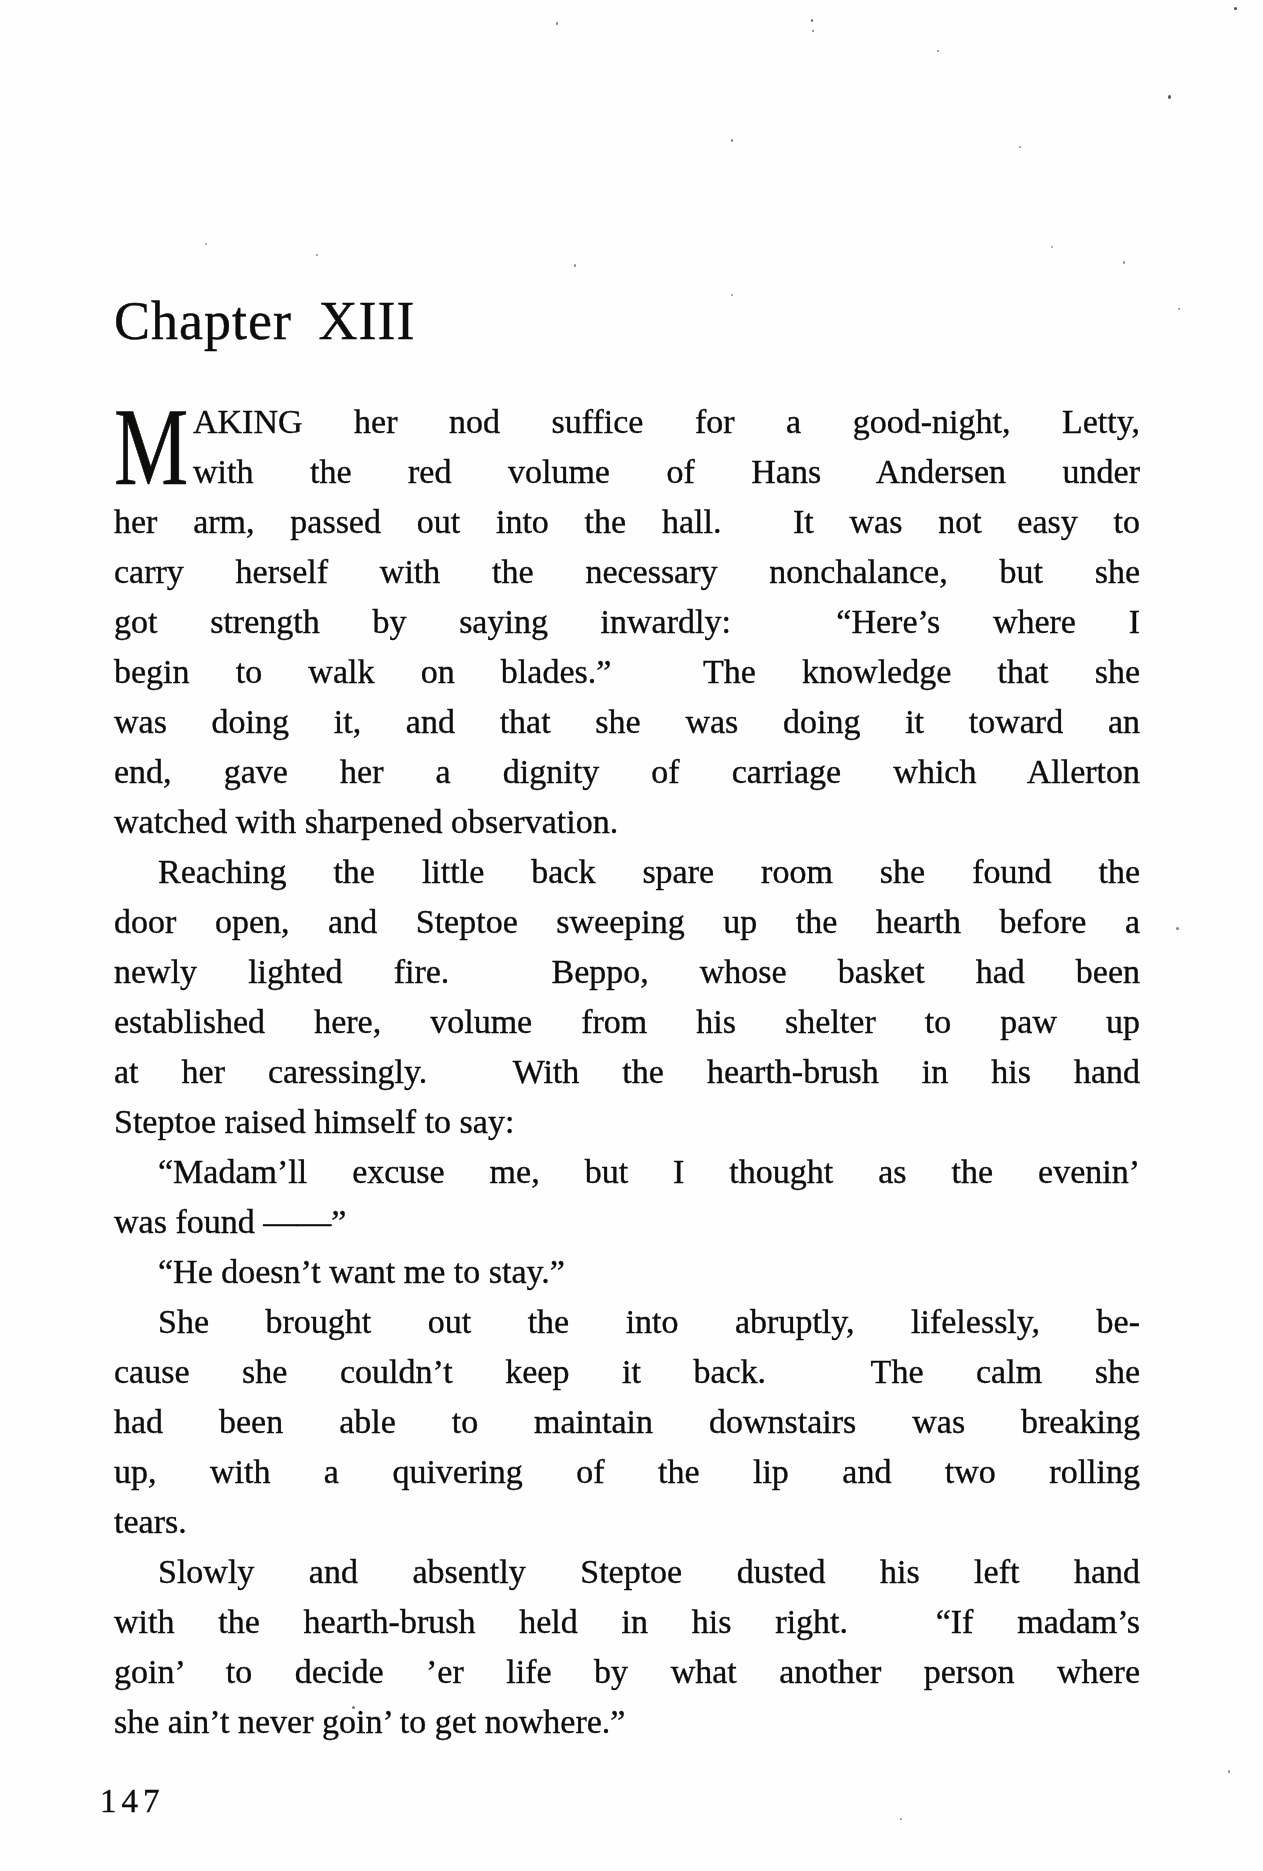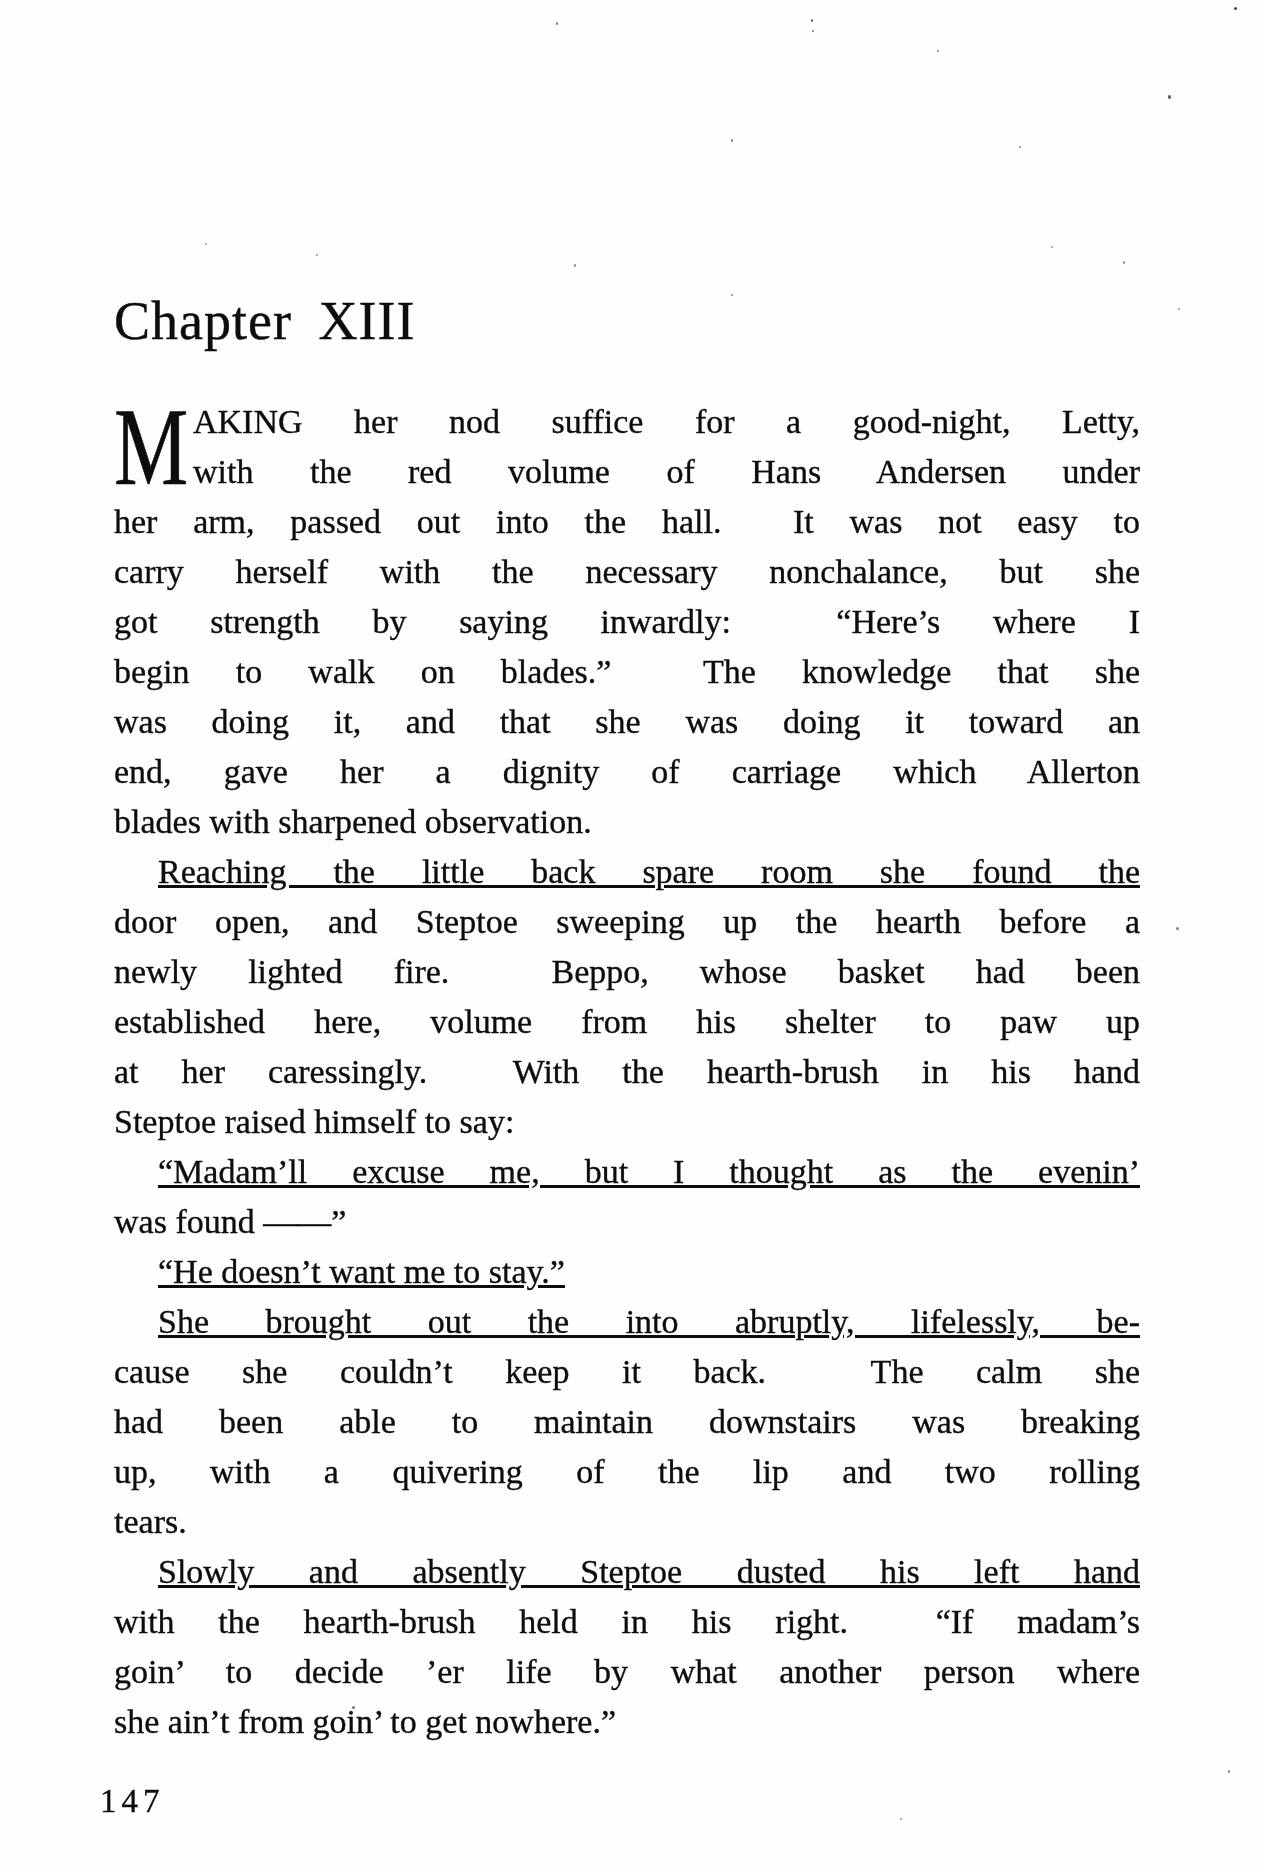--- a/index.html
+++ b/index.html
@@ -28,21 +28,21 @@
   .text-block {
     position: absolute;
     left: 114px; top: 397px; width: 1026px;
     font-size: 34px;
     line-height: 50px;
     -webkit-text-stroke: 0.35px #0d0d0c;
   }
   .para { margin: 0; }
   .line { text-align: left; }
   .j { text-align: justify; text-align-last: justify; }
-  .ind { text-indent: 44px; text-decoration: underline; }
+  .ind { text-indent: 44px; }
   .dc2 { padding-left: 27px; }
   .clear { clear: both; }
 
   .dropcap {
     float: left;
     width: 79px; height: 100px;
     overflow: visible;
   }
   .dropcap .glyph {
     display: inline-block;
@@ -83,21 +83,21 @@
       <span class="dropcap"><span class="glyph">M</span></span>
       <div class="line j">AKING her nod suffice for a good-night, Letty,</div>
       <div class="line j dc2">with the red volume of Hans Andersen under</div>
       <div class="clear"></div>
       <div class="line j">her arm, passed out into the hall.&nbsp; It was not easy to</div>
       <div class="line j">carry herself with the necessary nonchalance, but she</div>
       <div class="line j">got strength by saying inwardly:&nbsp; “Here’s where I</div>
       <div class="line j">begin to walk on blades.”&nbsp; The knowledge that she</div>
       <div class="line j">was doing it, and that she was doing it toward an</div>
       <div class="line j">end, gave her a dignity of carriage which Allerton</div>
-      <div class="line">blades with sharpened observation.</div>
+      <div class="line">watched with sharpened observation.</div>
     </div>
 
     <div class="para">
       <div class="line j ind">Reaching the little back spare room she found the</div>
       <div class="line j">door open, and Steptoe sweeping up the hearth before a</div>
       <div class="line j">newly lighted fire.&nbsp; Beppo, whose basket had been</div>
       <div class="line j">established here, volume from his shelter to paw up</div>
       <div class="line j">at her caressingly.&nbsp; With the hearth-brush in his hand</div>
       <div class="line">Steptoe raised himself to say:</div>
     </div>
@@ -116,21 +116,21 @@
       <div class="line j">cause she couldn’t keep it back.&nbsp; The calm she</div>
       <div class="line j">had been able to maintain downstairs was breaking</div>
       <div class="line j">up, with a quivering of the lip and two rolling</div>
       <div class="line">tears.</div>
     </div>
 
     <div class="para">
       <div class="line j ind">Slowly and absently Steptoe dusted his left hand</div>
       <div class="line j">with the hearth-brush held in his right.&nbsp; “If madam’s</div>
       <div class="line j">goin’ to decide ’er life by what another person where</div>
-      <div class="line">she ain’t from goin’ to get nowhere.”</div>
+      <div class="line">she ain’t never goin’ to get nowhere.”</div>
     </div>
 
   </div>
 
   <div class="pagenum">147</div>
 
   <i class="sp" style="left:1234px;top:7px;width:3px;height:3px;opacity:.8"></i>
   <i class="sp" style="left:811px;top:19px;width:2px;height:3px;opacity:.7"></i>
   <i class="sp" style="left:812px;top:30px;width:2px;height:2px;opacity:.6"></i>
   <i class="sp" style="left:556px;top:22px;width:2px;height:3px;opacity:.6"></i>

